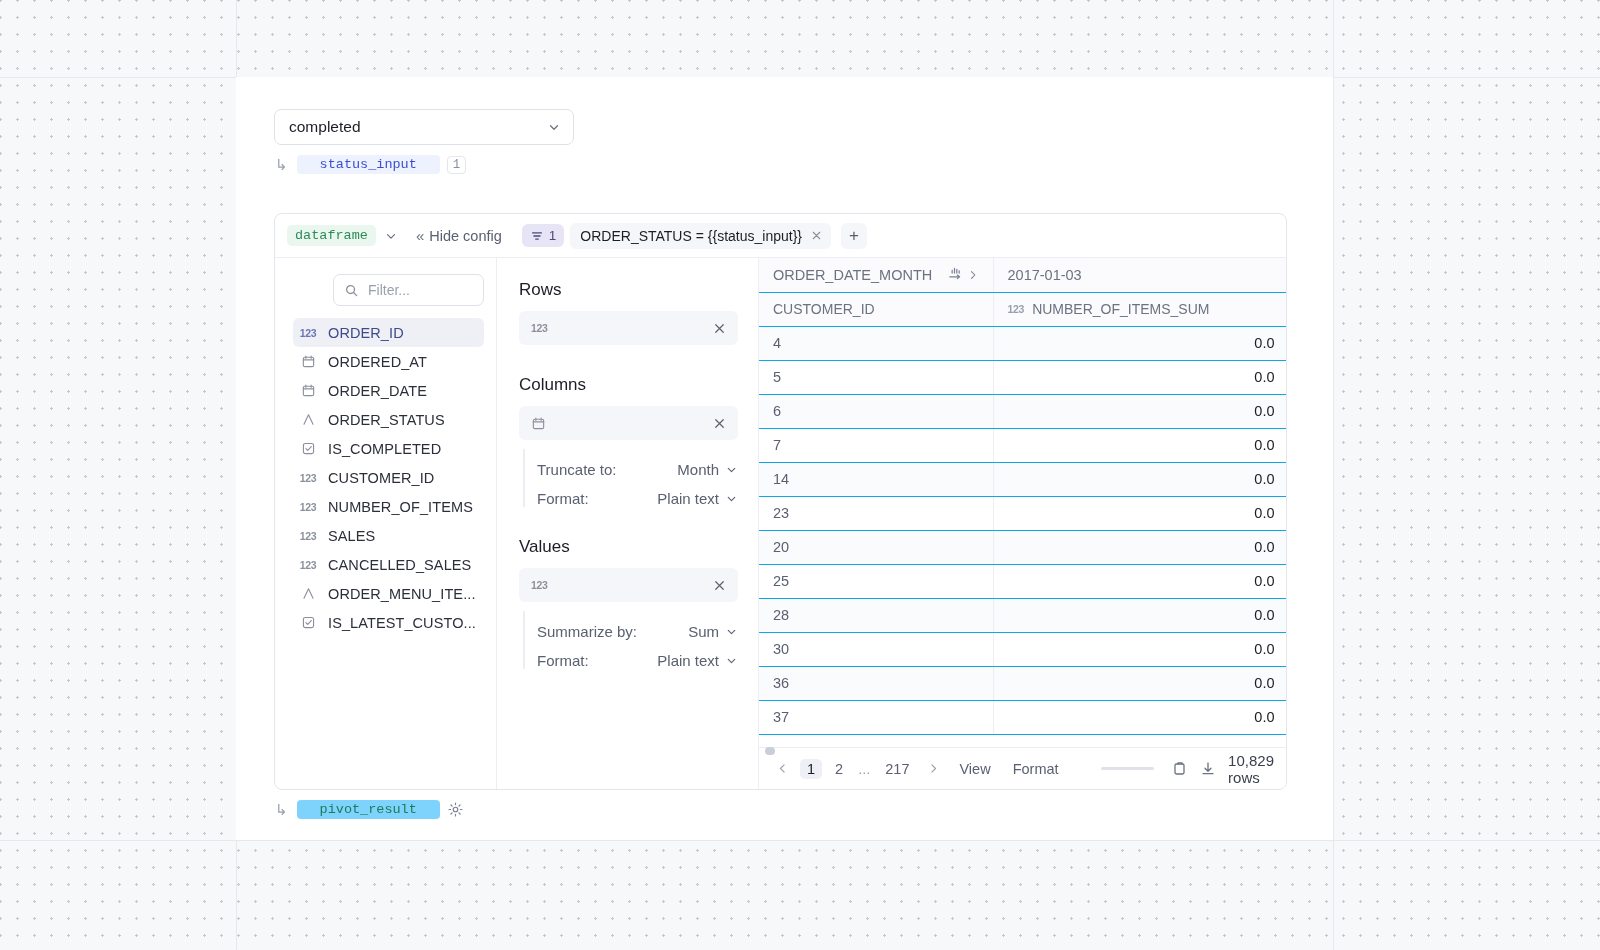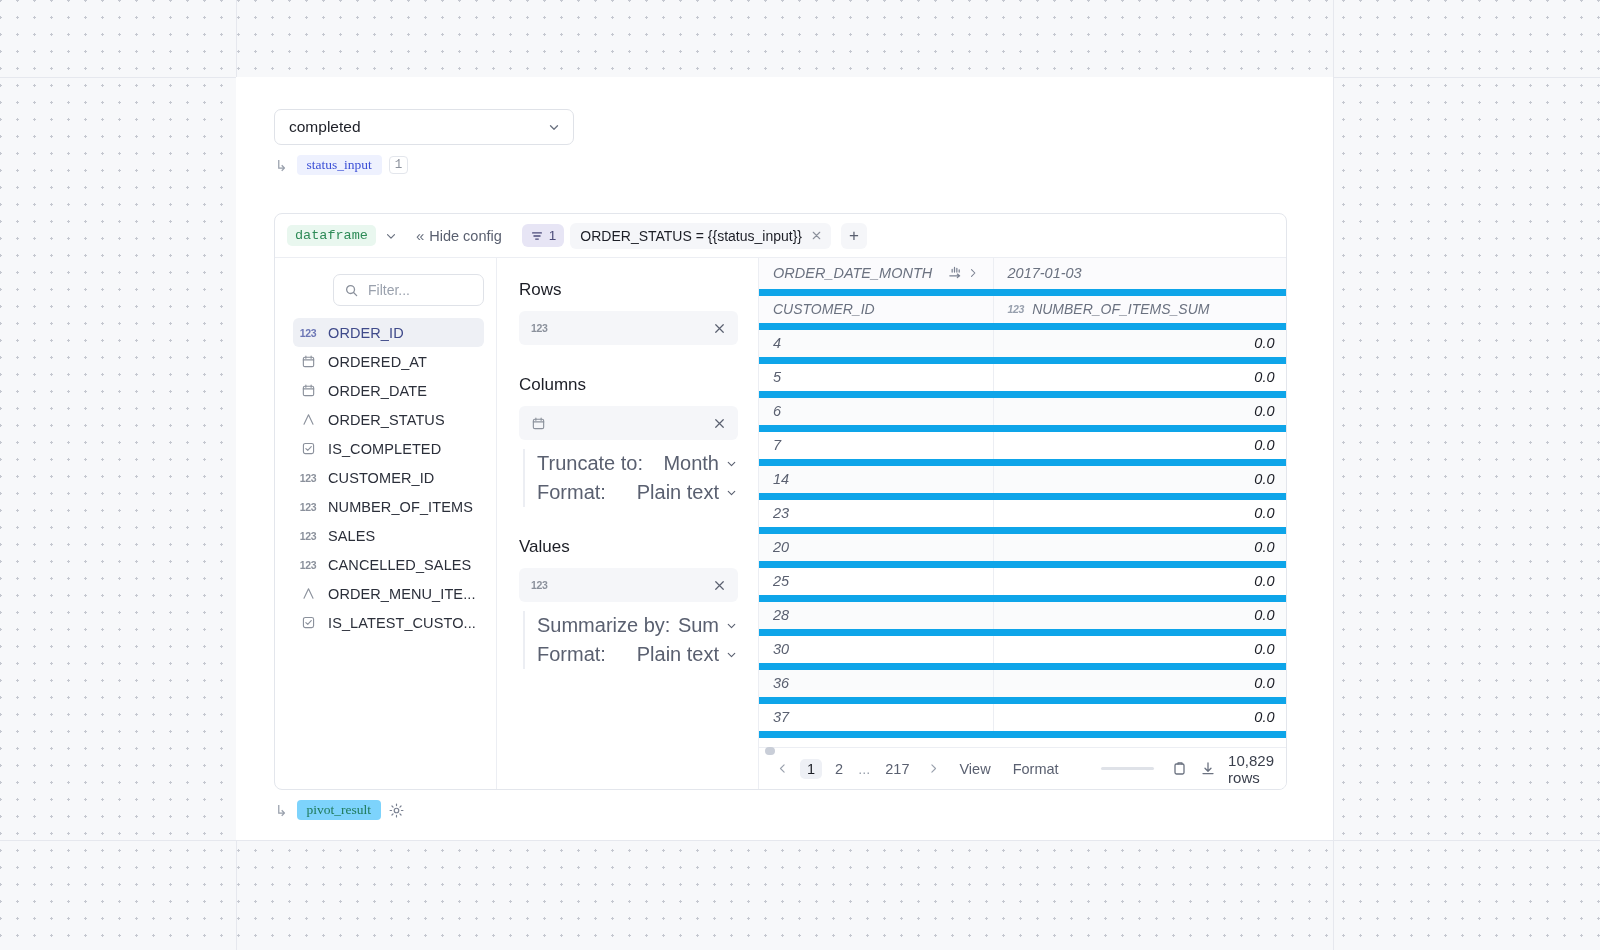--- a/index.html
+++ b/index.html
@@ -60,23 +60,23 @@
 
   .var-line {
     display: flex;
     align-items: center;
     gap: 7px;
     margin-top: 10px;
     padding-left: 1px;
   }
   .arrow-hook { color:#9aa1ad; font-size:15px; line-height:1; margin-right:2px; }
   .var-chip {
-    font-family: Liberation Serif, serif;
+    font-family: Liberation Mono, monospace;
     font-size: 13.5px;
-    padding: 2px 10px;
+    padding: 2px 23px;
     border-radius: 4px;
   }
   .var-chip.blue  { color:#3b4fd6; background:#eef1fe; }
   .var-chip.green { color:#1f7a5a; background:#7dd3fc; }
   .count-chip {
     font-family: "Liberation Mono", monospace;
     font-size: 12.5px;
     color:#8b919c;
     border:1px solid #e3e6ec;
     border-radius:4px;
@@ -185,35 +185,34 @@
     height:34px; padding: 0 11px 0 12px;
   }
   .drop-pill .ftype { width:auto; }
   .drop-pill .x { color:#5a6070; cursor:pointer; display:flex; }
   .opt-group {
     border-left: 2px solid #eceef3;
     margin: 9px 0 0 4px;
     padding: 0 0 0 12px;
   }
   .opt-row {
-    display:flex; align-items:center; justify-content:space-between;
-    height:29px; font-size:20px; color:#5a6070;
+    display:flex; align-items:flex-end; justify-content:space-between;
+    height:29px; font-size:15px; color:#5a6070;
   }
   .opt-val { display:flex; align-items:center; gap:6px; color:#5a6070; cursor:pointer; }
 
   
   #table-pane { flex:1; display:flex; flex-direction:column; overflow:hidden; position:relative; }
 
   .tbl { width:100%; border-collapse:collapse; table-layout:fixed; }
   .tbl th, .tbl td {
     border-right:1px solid #eceef3;
-    border-bottom:7px solid #0ea5e9;
+    border-bottom:1px solid #0ea5e9;
     text-align:left;
     font-weight:normal;
-    font-style:italic;
   }
   thead th { background:#fbfbfd; color:#6b7280; }
   .th-top { height:34px; font-size:14.5px; padding: 0 14px; }
   .th-sub { height:34px; font-size:14px; padding: 0 14px; }
   .th-top .inner, .th-sub .inner { display:flex; align-items:center; gap:8px; white-space:nowrap; }
   .hdr-num { font-size:10.5px; font-weight:bold; color:#98a0ae; letter-spacing:-0.3px; }
   .hdr-icons { display:flex; align-items:center; gap:4px; color:#7a8191; margin-left:auto; }
 
   tbody td { height:34px; font-size:14.5px; padding: 0 14px; color:#5a6070; }
   tbody td.val { text-align:right; color:#1c1e26; padding-right:16px; }

